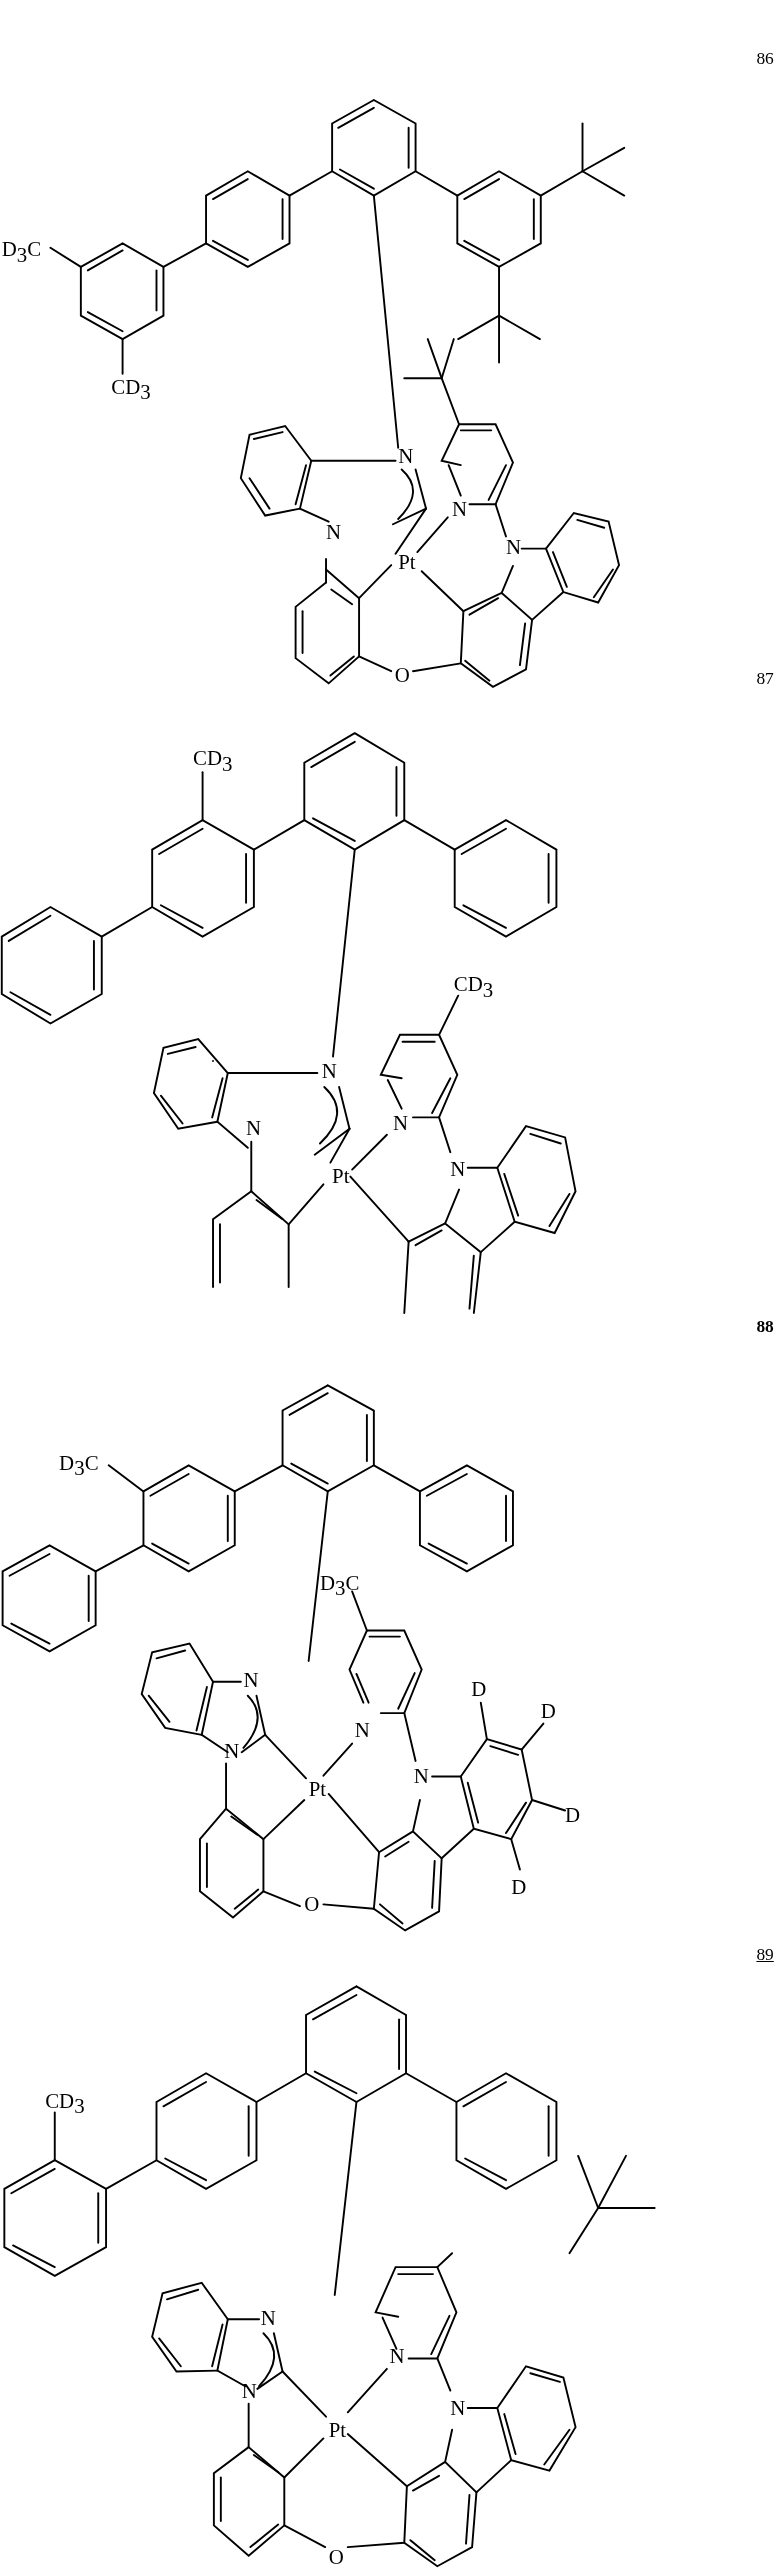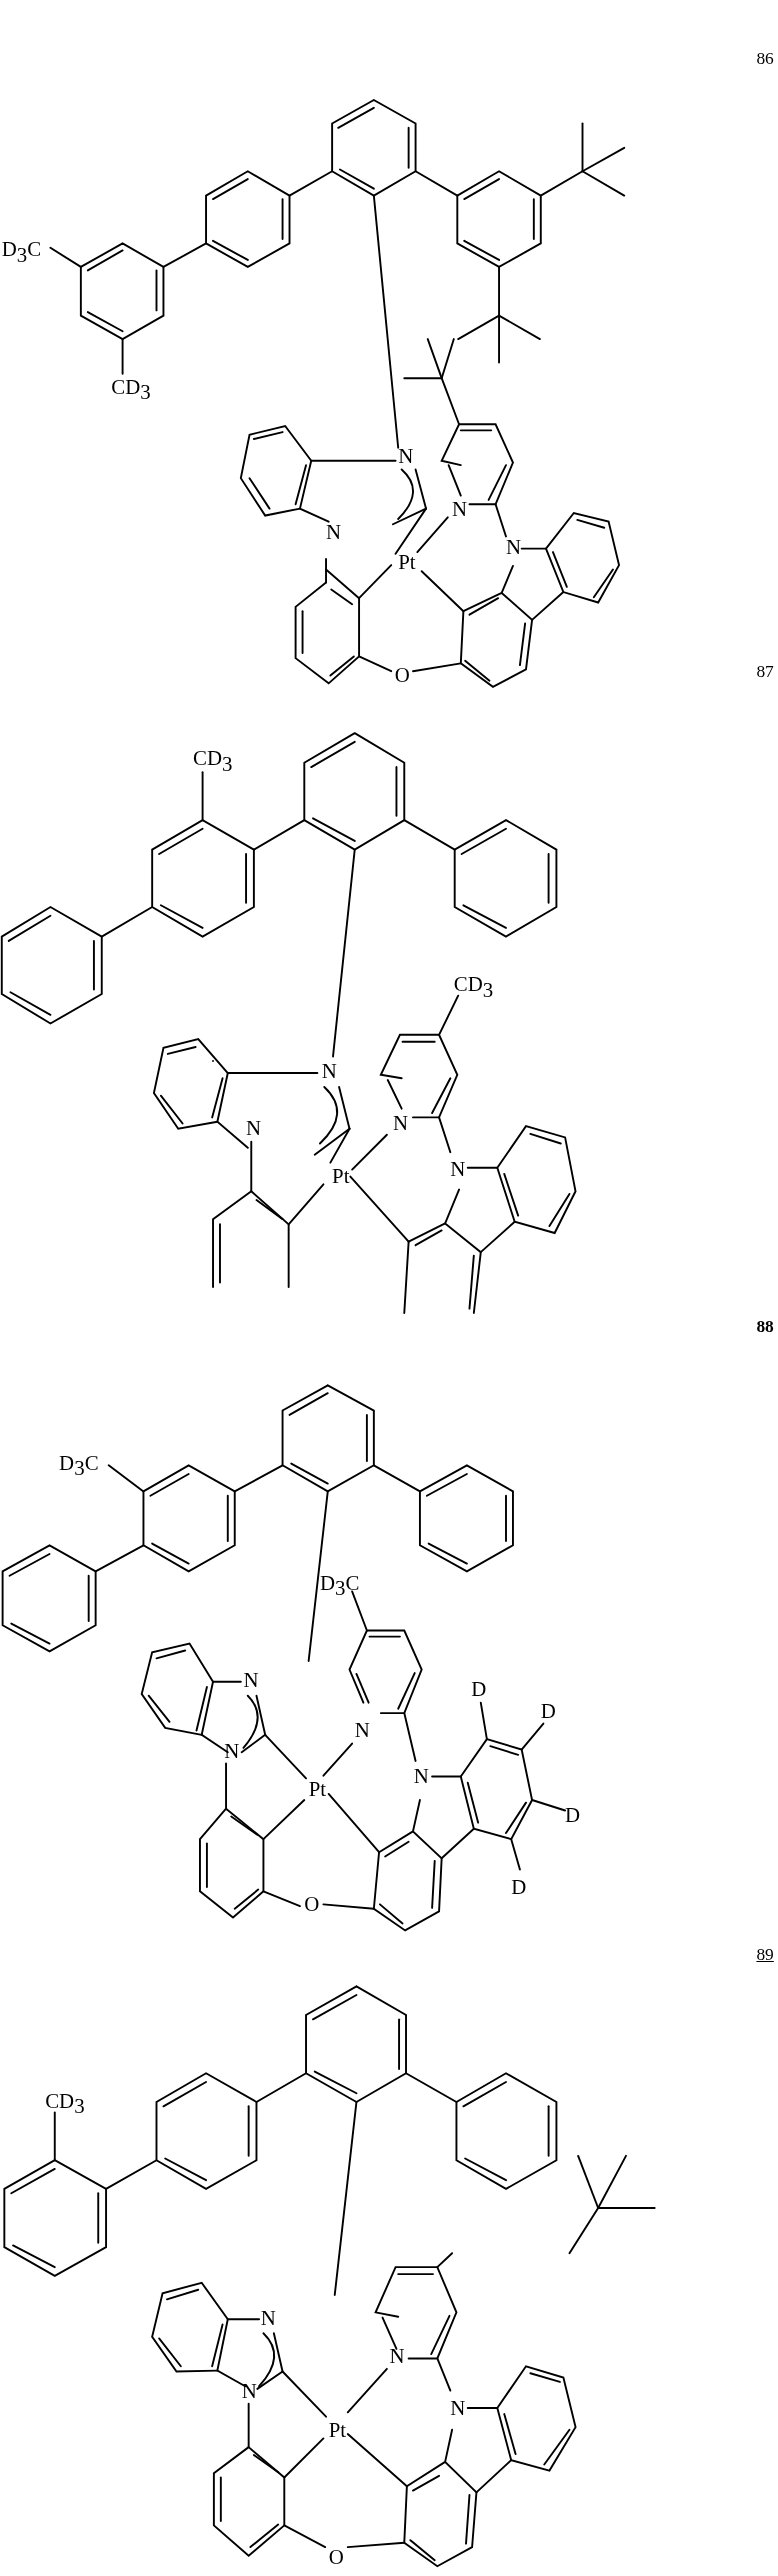--- a/index.html
+++ b/index.html
@@ -101,21 +101,21 @@
     <line x1="381" y1="633" x2="405" y2="650"></line>
       <line x1="348" y1="658" x2="348" y2="706"></line>
       <line x1="380" y1="732" x2="407" y2="710"></line>
     <text x="454" y="740">O</text>
     <line x1="413" y1="710" x2="450" y2="727"></line>
       <line x1="475" y1="727" x2="530" y2="718"></line>
   </svg>
 </div>
 
 <div class="compound" style="top:661px;height:652px;">
-  <div class="cnum" style="top:0;margin-left:24px;">87</div>
+  <div class="cnum" style="top:7px;margin-left:24px;">87</div>
   <svg width="779" height="652" viewBox="0 0 896 750">
 
     <polyline points="408,83 465,117 465,183 408,217 350,183 350,117 408,83"></polyline>
     <line x1="358" y1="122" x2="408" y2="93"></line>
       <line x1="456" y1="122" x2="456" y2="178"></line>
       <line x1="360" y1="181" x2="408" y2="207"></line>
 
     <line x1="350" y1="183" x2="292" y2="217"></line>
     <polyline points="292,217 233,183 175,217 175,283 233,317 292,283 292,217"></polyline>
     <line x1="183" y1="222" x2="233" y2="193"></line>

